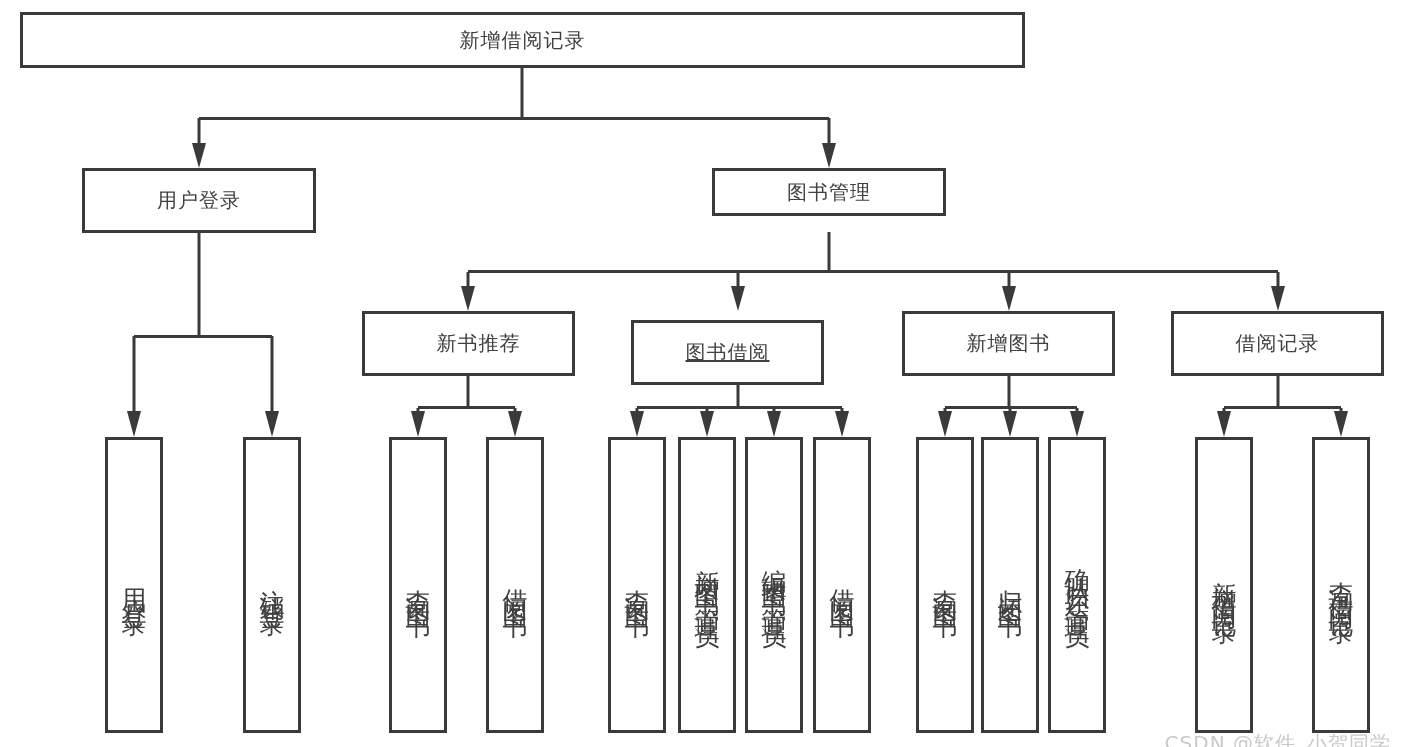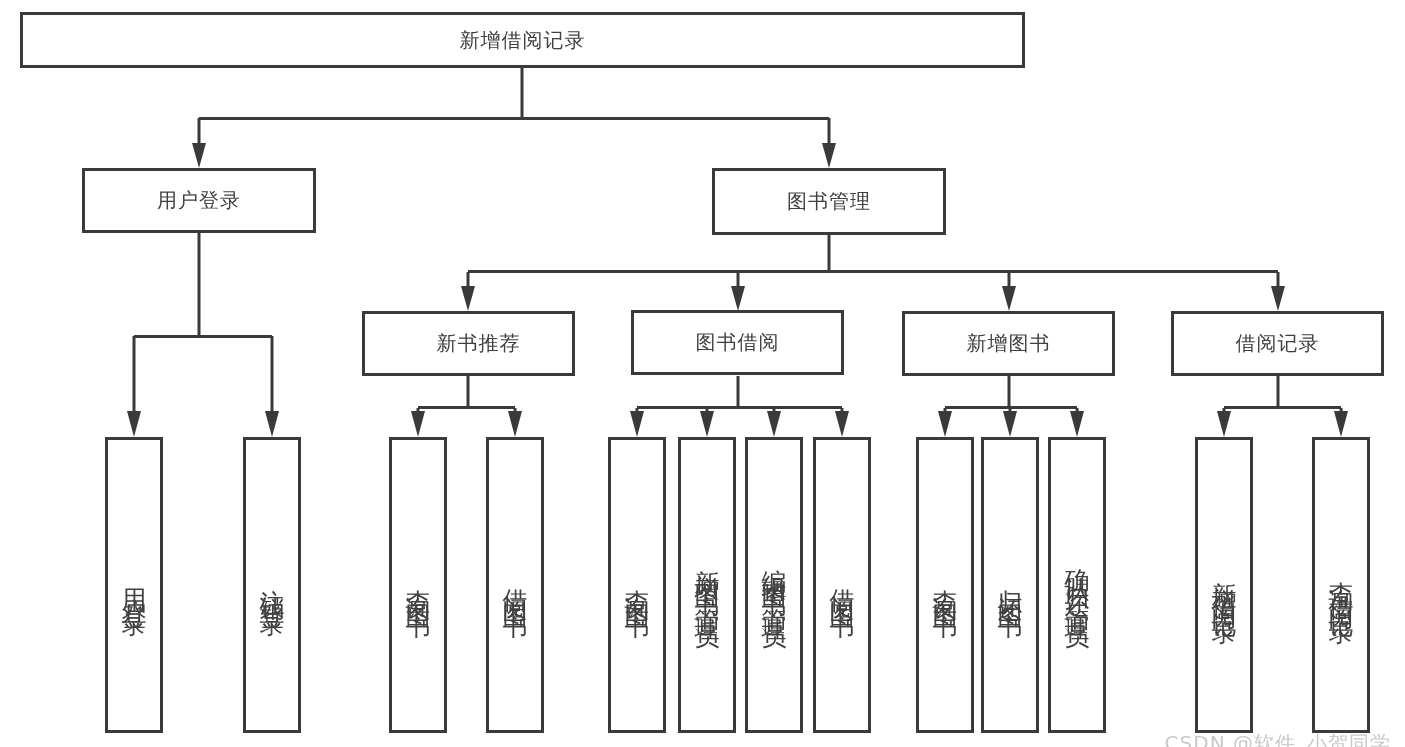--- a/index.html
+++ b/index.html
@@ -87,24 +87,24 @@
       M630,411 H644 L637,437 Z  M700,411 H714 L707,437 Z
       M767,411 H781 L774,437 Z  M835,411 H849 L842,437 Z
       M938,411 H952 L945,437 Z  M1003,411 H1017 L1010,437 Z
       M1070,411 H1084 L1077,437 Z
       M1217,411 H1231 L1224,437 Z  M1334,411 H1348 L1341,437 Z"></path>
   </svg>
 
   <div class="node h-node" style="left:20px; top:12px; width:1005px; height:56px;">新增借阅记录</div>
 
   <div class="node h-node" style="left:82px; top:168px; width:234px; height:65px;">用户登录</div>
-  <div class="node h-node" style="left:712px; top:168px; width:234px; height:67px;">图书管理</div>
+  <div class="node h-node" style="left:712px; top:168px; width:234px; height:48px;">图书管理</div>
 
   <div class="node h-node" style="left:362px; top:311px; width:213px; height:65px;padding-left:20px;">新书推荐</div>
-  <div class="node h-node" style="left:631px; top:310px; width:213px; height:65px;">图书借阅</div>
+  <div class="node h-node" style="left:631px; top:320px; width:193px; height:65px;text-decoration:underline;">图书借阅</div>
   <div class="node h-node" style="left:902px; top:311px; width:213px; height:65px;">新增图书</div>
   <div class="node h-node" style="left:1171px; top:311px; width:213px; height:65px;">借阅记录</div>
 
   <div class="node v-node" style="left:105px; top:437px; width:58px; height:296px;">用户登录</div>
   <div class="node v-node" style="left:243px; top:437px; width:58px; height:296px;">注销登录</div>
 
   <div class="node v-node" style="left:389px; top:437px; width:58px; height:296px;">查询图书</div>
   <div class="node v-node" style="left:486px; top:437px; width:58px; height:296px;">借阅图书</div>
 
   <div class="node v-node" style="left:608px; top:437px; width:58px; height:296px;">查询图书</div>

